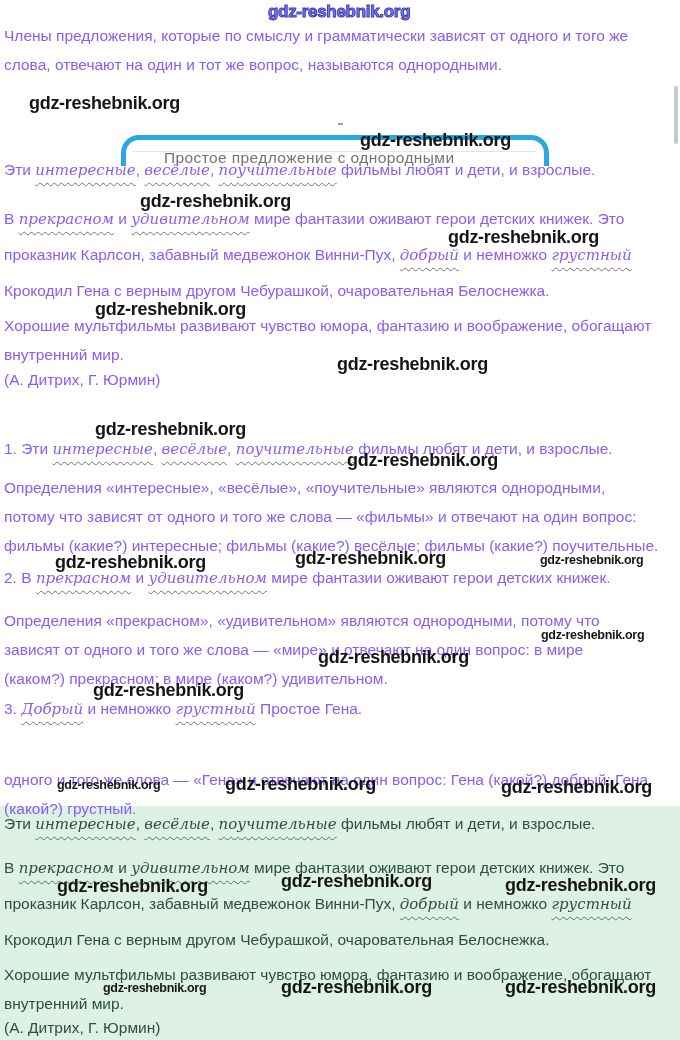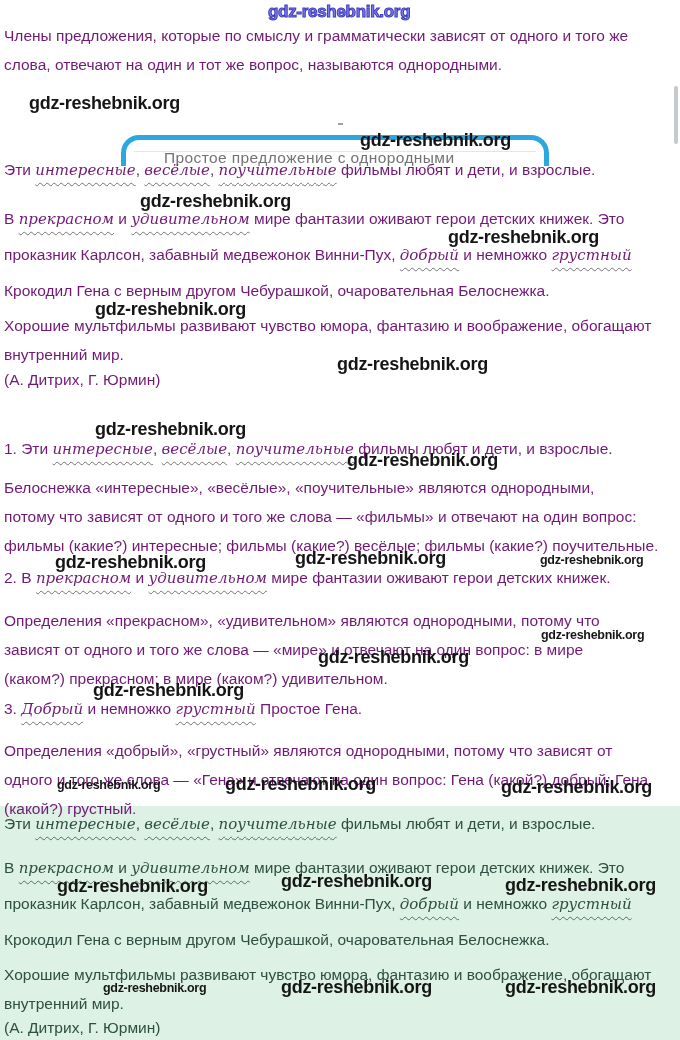--- a/index.html
+++ b/index.html
@@ -12,21 +12,21 @@
   }
   .page { position: absolute; inset: 0; width: 680px; height: 1040px; }
 
   
   .para {
     position: absolute;
     left: 4px;
     width: 674px;
     font-size: 15.5px;
     line-height: 29px;
-    color: #701a75;
+    color: #8b5cf6;
     white-space: nowrap;
     z-index: 2;
   }
   .para.green-text { color: #2e4f43; }
 
   
   .iw {
     font-family: "DejaVu Serif", serif;
     font-style: italic;
     font-size: 15px;
@@ -125,27 +125,27 @@
   <div class="para" style="top:21px"><span>Члены предложения, которые по смыслу и грамматически зависят от одного и того же</span><br><span>слова, отвечают на один и тот же вопрос, называются однородными.</span></div>
 
   <div class="para" style="top:155px"><span>Эти </span><span class="iw">интересные</span><span>, </span><span class="iw">весёлые</span><span>, </span><span class="iw">поучительные</span><span> фильмы любят и дети, и взрослые.</span></div>
   <div class="para" style="top:204px"><span>В </span><span class="iw">прекрасном</span><span> и </span><span class="iw">удивительном</span><span> мире фантазии оживают герои детских книжек. Это</span></div>
   <div class="para" style="top:240px"><span>проказник Карлсон, забавный медвежонок Винни-Пух, </span><span class="iw">добрый</span><span> и немножко </span><span class="iw">грустный</span></div>
   <div class="para" style="top:276px"><span>Крокодил Гена с верным другом Чебурашкой, очаровательная Белоснежка.</span></div>
   <div class="para" style="top:311px"><span>Хорошие мультфильмы развивают чувство юмора, фантазию и воображение, обогащают</span><br><span>внутренний мир.</span></div>
   <div class="para" style="top:365px"><span>(А. Дитрих, Г. Юрмин)</span></div>
 
   <div class="para" style="top:434px"><span>1. Эти </span><span class="iw">интересные</span><span>, </span><span class="iw">весёлые</span><span>, </span><span class="iw">поучительные</span><span> фильмы любят и дети, и взрослые.</span></div>
-  <div class="para" style="top:473px"><span>Белоснежка «интересные», «весёлые», «поучительные» являются однородными,</span><br><span>потому что зависят от одного и того же слова — «фильмы» и отвечают на один вопрос:</span><br><span>фильмы (какие?) интересные; фильмы (какие?) весёлые; фильмы (какие?) поучительные.</span></div>
+  <div class="para" style="top:473px"><span>Определения «интересные», «весёлые», «поучительные» являются однородными,</span><br><span>потому что зависят от одного и того же слова — «фильмы» и отвечают на один вопрос:</span><br><span>фильмы (какие?) интересные; фильмы (какие?) весёлые; фильмы (какие?) поучительные.</span></div>
 
   <div class="para" style="top:563px"><span>2. В </span><span class="iw">прекрасном</span><span> и </span><span class="iw">удивительном</span><span> мире фантазии оживают герои детских книжек.</span></div>
   <div class="para" style="top:606px"><span>Определения «прекрасном», «удивительном» являются однородными, потому что</span><br><span>зависят от одного и того же слова — «мире» и отвечают на один вопрос: в мире</span><br><span>(каком?) прекрасном; в мире (каком?) удивительном.</span></div>
 
   <div class="para" style="top:694px"><span>3. </span><span class="iw">Добрый</span><span> и немножко </span><span class="iw">грустный</span><span> Простое Гена.</span></div>
-  <div class="para" style="top:736px"><span>Определения «добрый», «грустный» являются однородными, потому что зависят от</span><br><span>одного и того же слова — «Гена» и отвечают на один вопрос: Гена (какой?) добрый; Гена</span><br><span>(какой?) грустный.</span></div>
+  <div class="para" style="top:736px"><br><span>одного и того же слова — «Гена» и отвечают на один вопрос: Гена (какой?) добрый; Гена</span><br><span>(какой?) грустный.</span></div>
 
   <div class="para green-text" style="top:809px"><span>Эти </span><span class="iw">интересные</span><span>, </span><span class="iw">весёлые</span><span>, </span><span class="iw">поучительные</span><span> фильмы любят и дети, и взрослые.</span></div>
   <div class="para green-text" style="top:853px"><span>В </span><span class="iw">прекрасном</span><span> и </span><span class="iw">удивительном</span><span> мире фантазии оживают герои детских книжек. Это</span></div>
   <div class="para green-text" style="top:889px"><span>проказник Карлсон, забавный медвежонок Винни-Пух, </span><span class="iw">добрый</span><span> и немножко </span><span class="iw">грустный</span></div>
   <div class="para green-text" style="top:925px"><span>Крокодил Гена с верным другом Чебурашкой, очаровательная Белоснежка.</span></div>
   <div class="para green-text" style="top:960px"><span>Хорошие мультфильмы развивают чувство юмора, фантазию и воображение, обогащают</span><br><span>внутренний мир.</span></div>
   <div class="para green-text" style="top:1013px"><span>(А. Дитрих, Г. Юрмин)</span></div>
 
   <div id="wm-layer">
       <div class="wm blue" style="left: 268px; top: 2px;">gdz-reshebnik.org</div>

